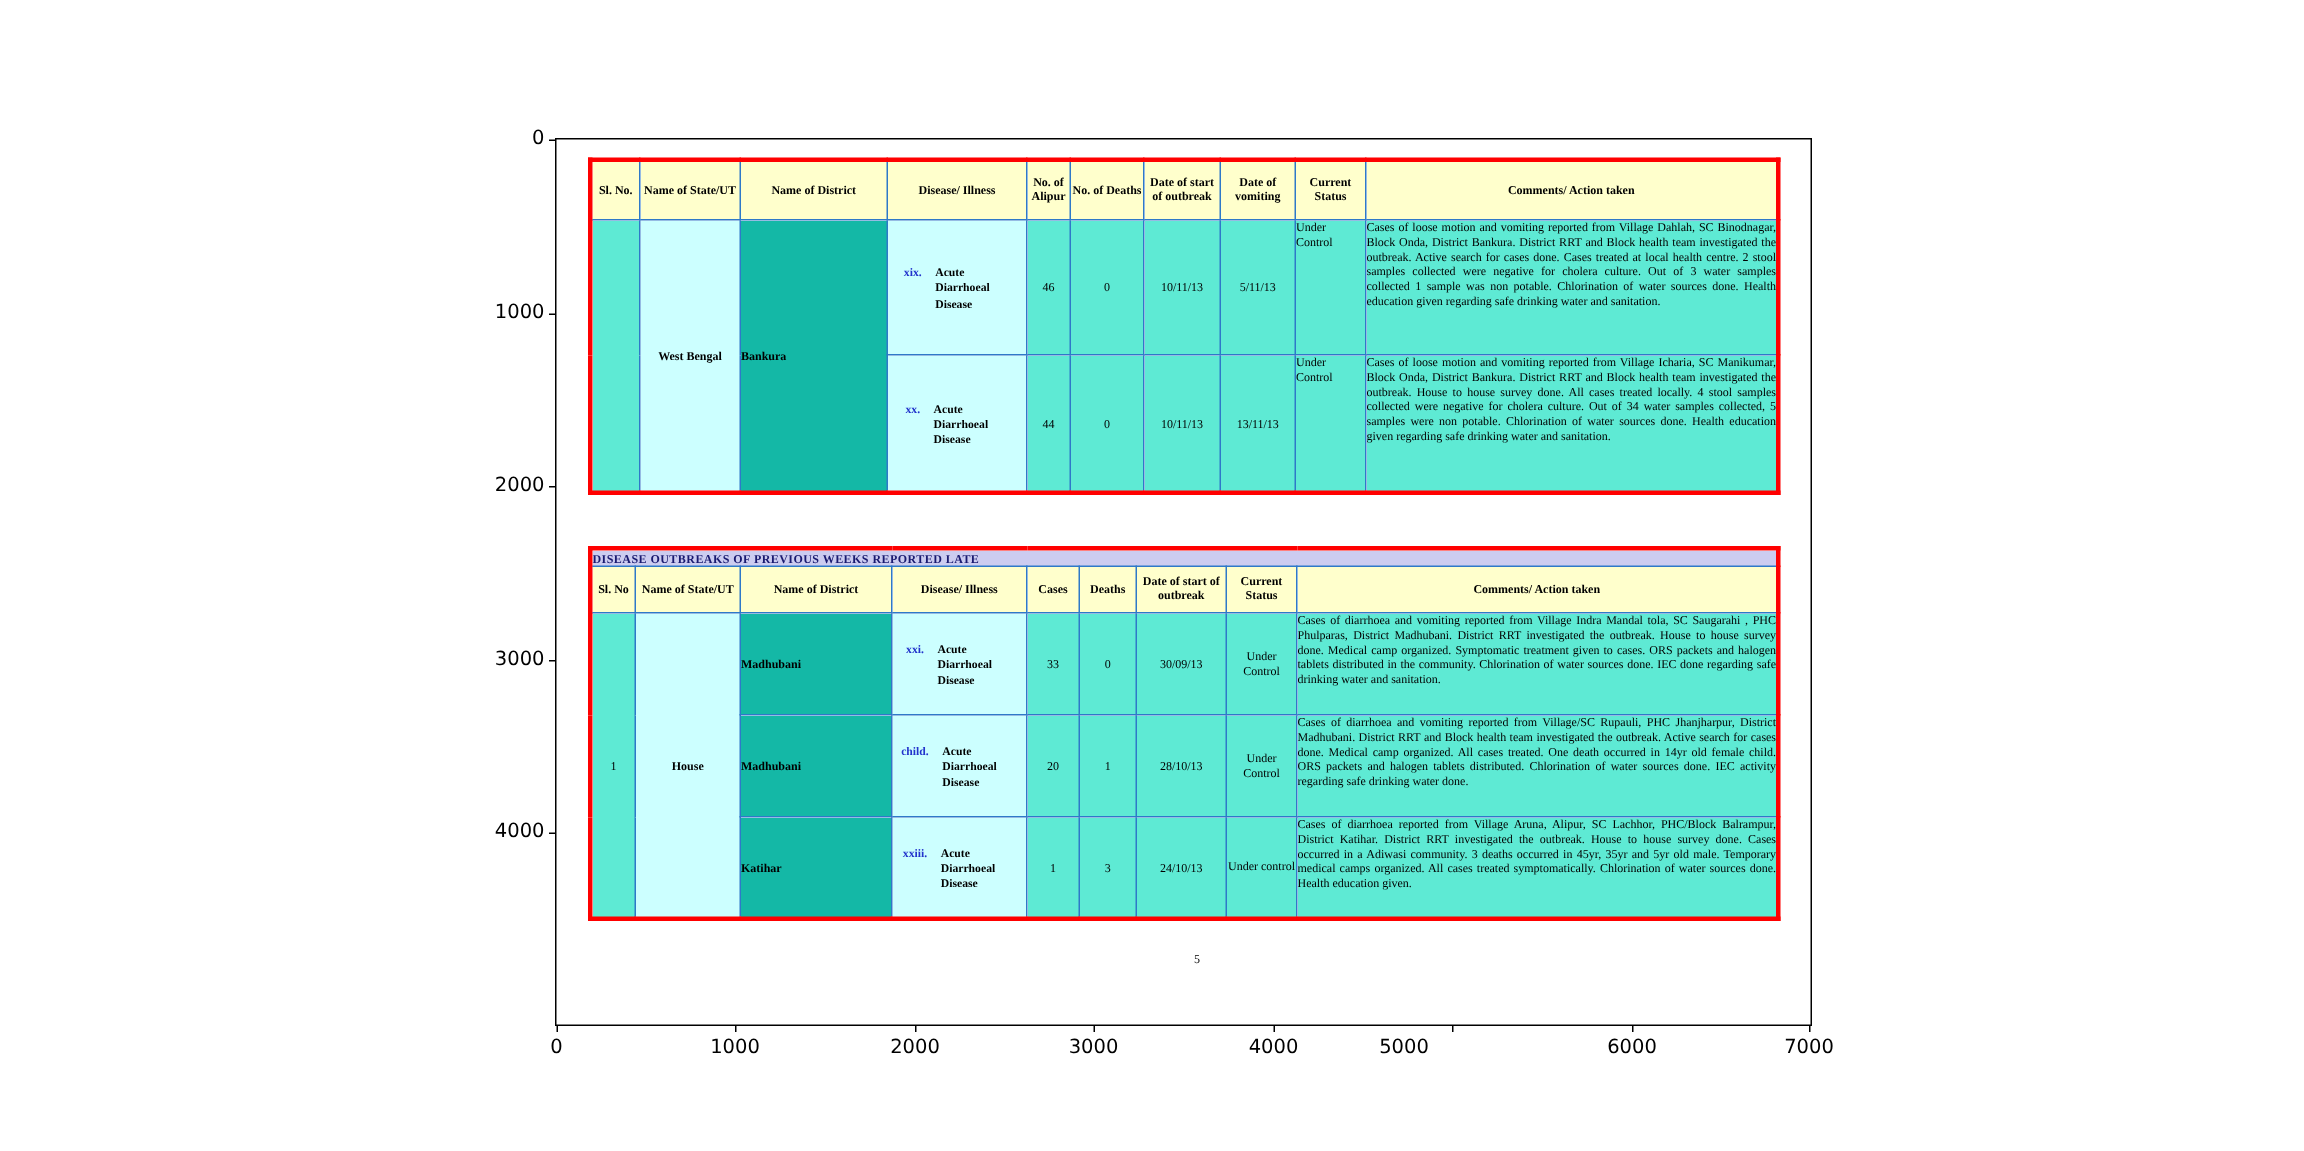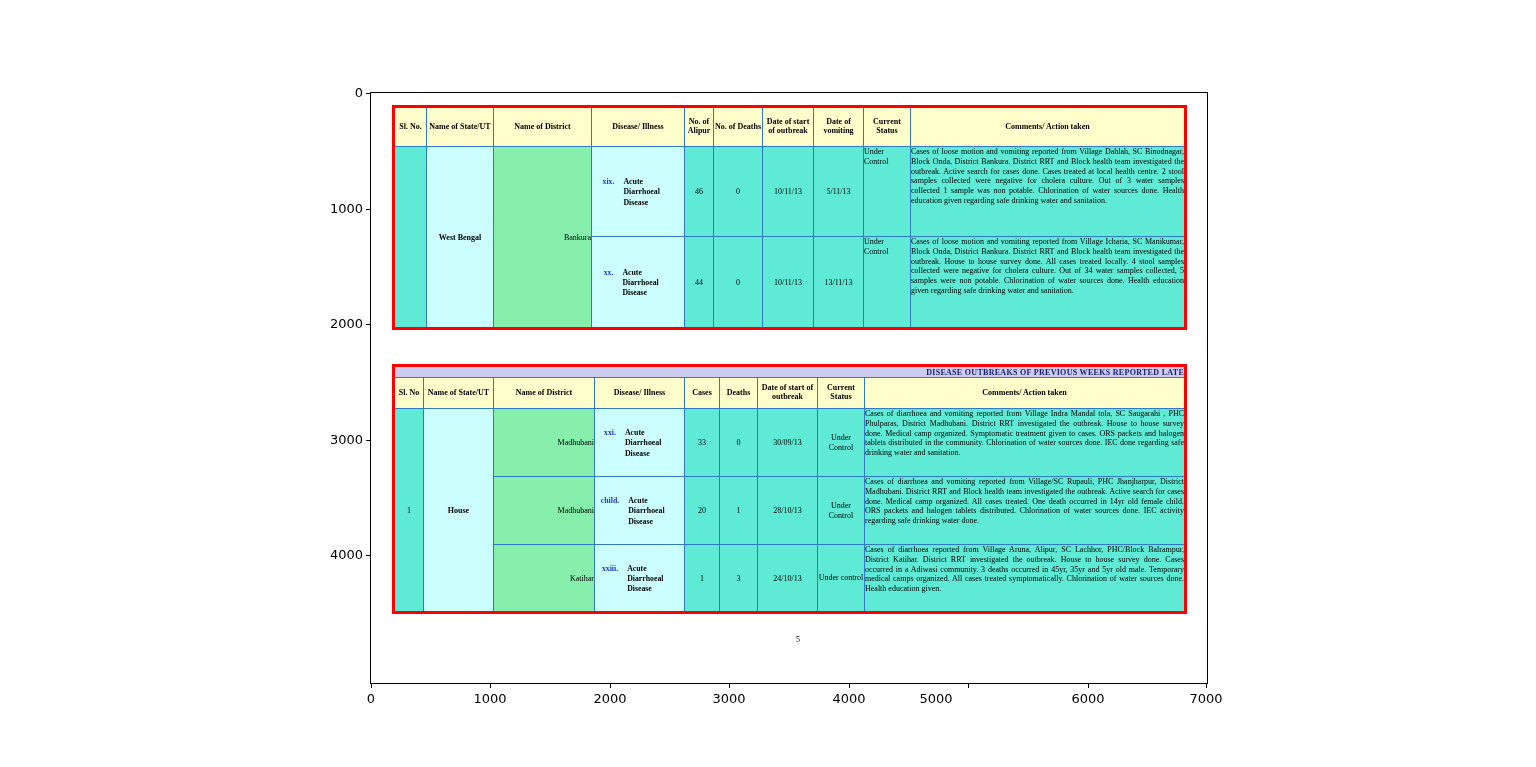--- a/index.html
+++ b/index.html
@@ -17,31 +17,31 @@
        font-family:"Liberation Serif",serif;color:#000;}
   table.t{position:absolute;border-collapse:collapse;table-layout:fixed;
           border:3px solid #ff0000;background:#fff;}
   table.t td{border:1px solid #2e79c8;overflow:hidden;padding:0;font-size:8px;}
   td.hd{background:#ffffcc;font-weight:bold;text-align:center;vertical-align:middle;
         line-height:1.12;font-size:7.6px;padding:1px;}
   td.cyan{background:#ccffff;}
   td.blank{background:#5eead4;}
   td.center{text-align:center;vertical-align:middle;}
   td.statecell{background:#ccffff;font-weight:bold;text-align:center;vertical-align:middle;font-size:8px;}
-  td.distcell{background:#86efac;font-weight:normal;text-align:right;vertical-align:middle;
+  td.distcell{background:#14b8a6;font-weight:bold;text-align:left;vertical-align:middle;
               padding-left:6px;font-size:8px;}
   td.statustop{vertical-align:top;text-align:left;padding:4px 2px 0 4px;font-size:7.8px;line-height:1.25;}
   td.statusmid{vertical-align:middle;text-align:center;font-size:7.8px;line-height:1.25;}
   td.cmt{font-size:7.6px;line-height:9.8px;text-align:justify;vertical-align:top;
          padding:2px 3px;}
   .disease{display:flex;justify-content:center;align-items:flex-start;gap:9px;padding-top:2px;}
   .roman{color:#2233cc;font-weight:bold;font-size:7.8px;}
   .dname{display:inline-block;width:50px;font-weight:bold;font-size:7.8px;line-height:1.3;text-align:left;}
   td.diseasecell{vertical-align:middle;}
-  .t2title{background:#ccccf0;color:#1a1a70;font-weight:bold;text-align:right;
+  .t2title{background:#ccccf0;color:#1a1a70;font-weight:bold;text-align:left;
            font-size:8px;letter-spacing:.3px;vertical-align:middle;border:1px solid #2e79c8;}
   .pagenum{position:absolute;left:425px;top:542px;font-size:8px;color:#000;
            font-family:"Liberation Serif",serif;}
 </style>
 </head>
 <body>
 
 <div class="page">
   <div class="axes">
 

